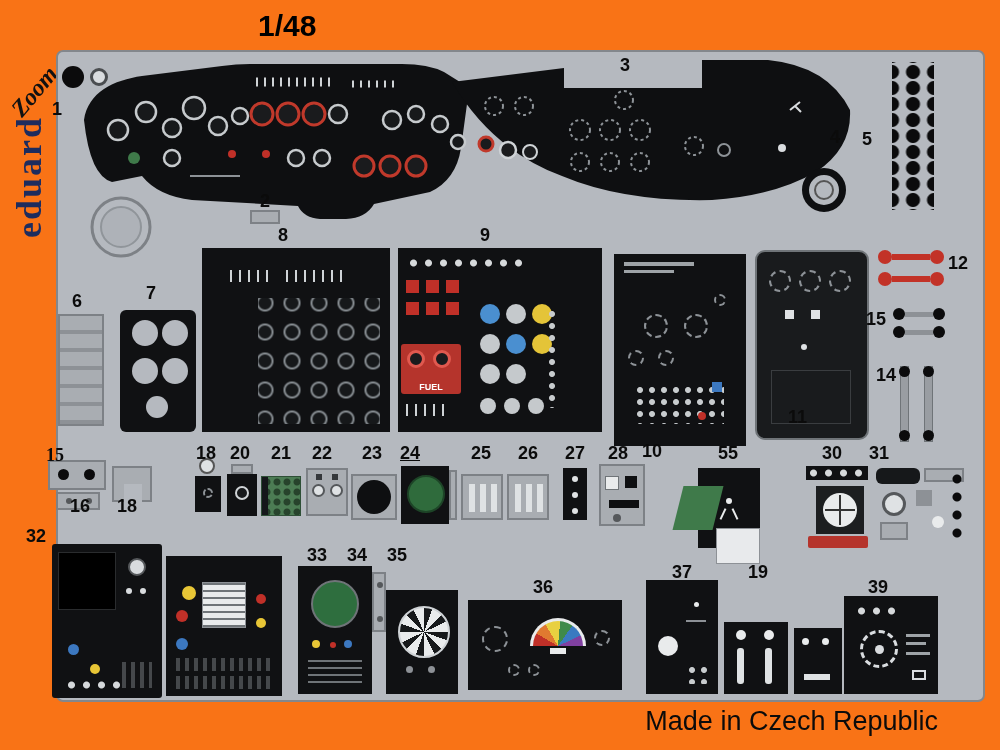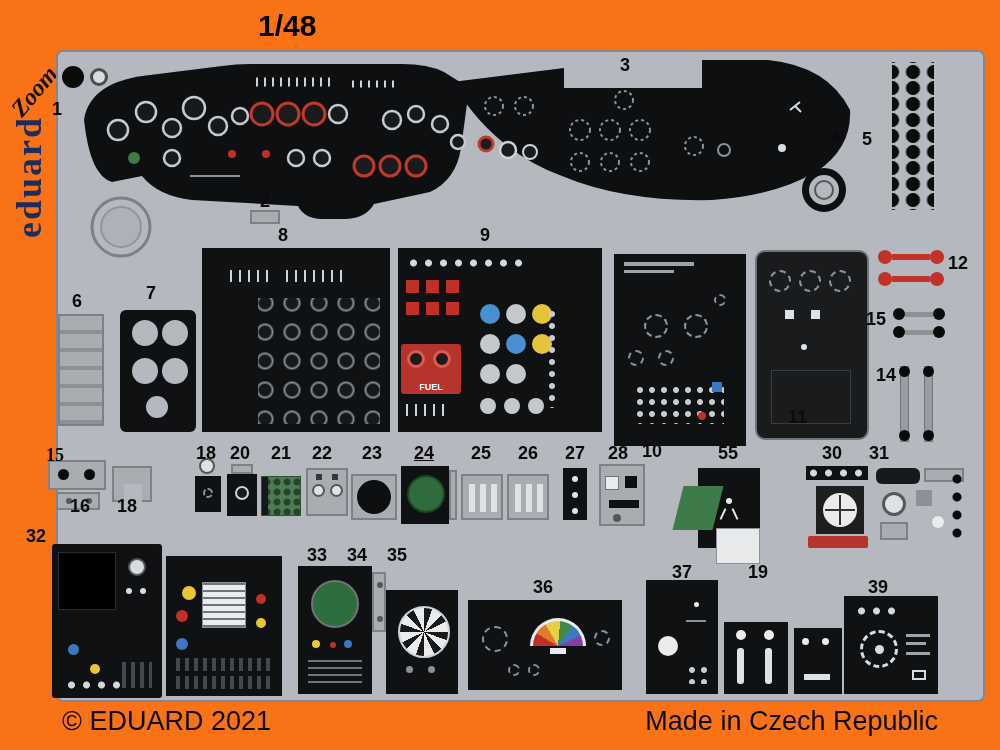--- a/index.html
+++ b/index.html
@@ -416,33 +416,32 @@
   <span class="pn" style="left:866px;top:310px;">15</span>
   <span class="pn" style="left:876px;top:366px;">14</span>
   <span class="pn" style="left:46px;top:446px;font-family:Liberation Serif, serif;">15</span>
   <span class="pn" style="left:70px;top:497px;">16</span>
   <span class="pn" style="left:117px;top:497px;">18</span>
   <span class="pn" style="left:196px;top:444px;">18</span>
   <span class="pn" style="left:230px;top:444px;">20</span>
   <span class="pn" style="left:271px;top:444px;">21</span>
   <span class="pn" style="left:312px;top:444px;">22</span>
   <span class="pn" style="left:362px;top:444px;">23</span>
-  <span class="pn" style="left:414px;top:444px;text-decoration:underline;">24</span>
+  <span class="pn" style="left:400px;top:444px;text-decoration:underline;">24</span>
   <span class="pn" style="left:471px;top:444px;">25</span>
   <span class="pn" style="left:518px;top:444px;">26</span>
   <span class="pn" style="left:565px;top:444px;">27</span>
   <span class="pn" style="left:608px;top:444px;">28</span>
   <span class="pn" style="left:718px;top:444px;">55</span>
   <span class="pn" style="left:822px;top:444px;">30</span>
   <span class="pn" style="left:869px;top:444px;">31</span>
   <span class="pn" style="left:26px;top:527px;">32</span>
   <span class="pn" style="left:307px;top:546px;">33</span>
   <span class="pn" style="left:347px;top:546px;">34</span>
   <span class="pn" style="left:387px;top:546px;">35</span>
   <span class="pn" style="left:533px;top:578px;">36</span>
   <span class="pn" style="left:672px;top:563px;">37</span>
   <span class="pn" style="left:748px;top:563px;">19</span>
   <span class="pn" style="left:868px;top:578px;">39</span>
 
-  <div class="ftr" style="left:62px;top:708px;">© EDUARD 2021</div>
   <div class="ftr" style="right:62px;top:708px;">Made in Czech Republic</div>
 
 </div>
 
 </body></html>

